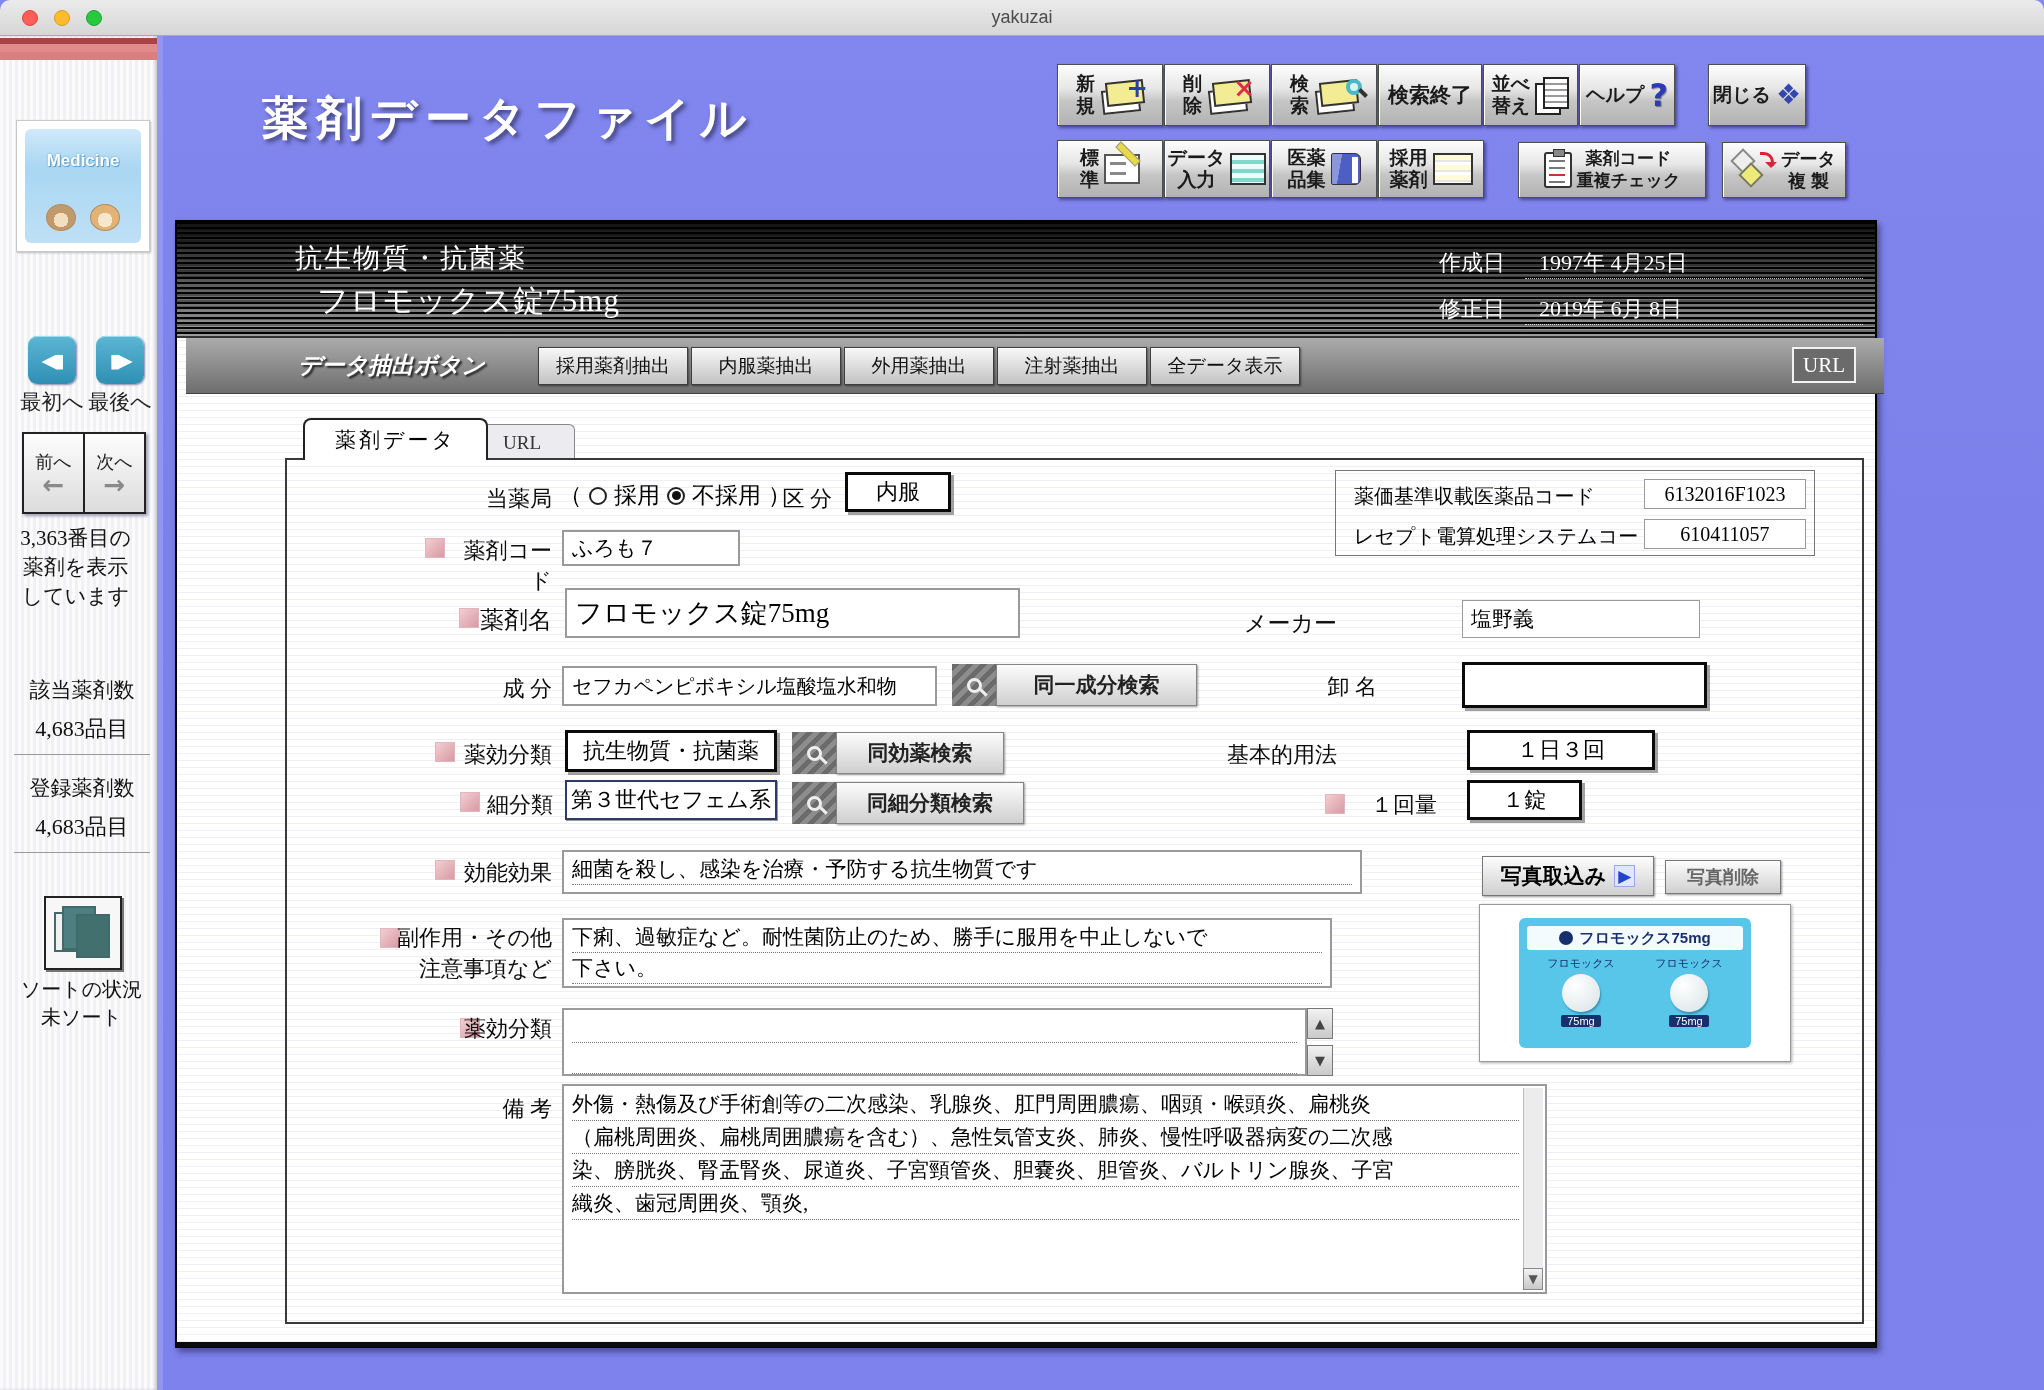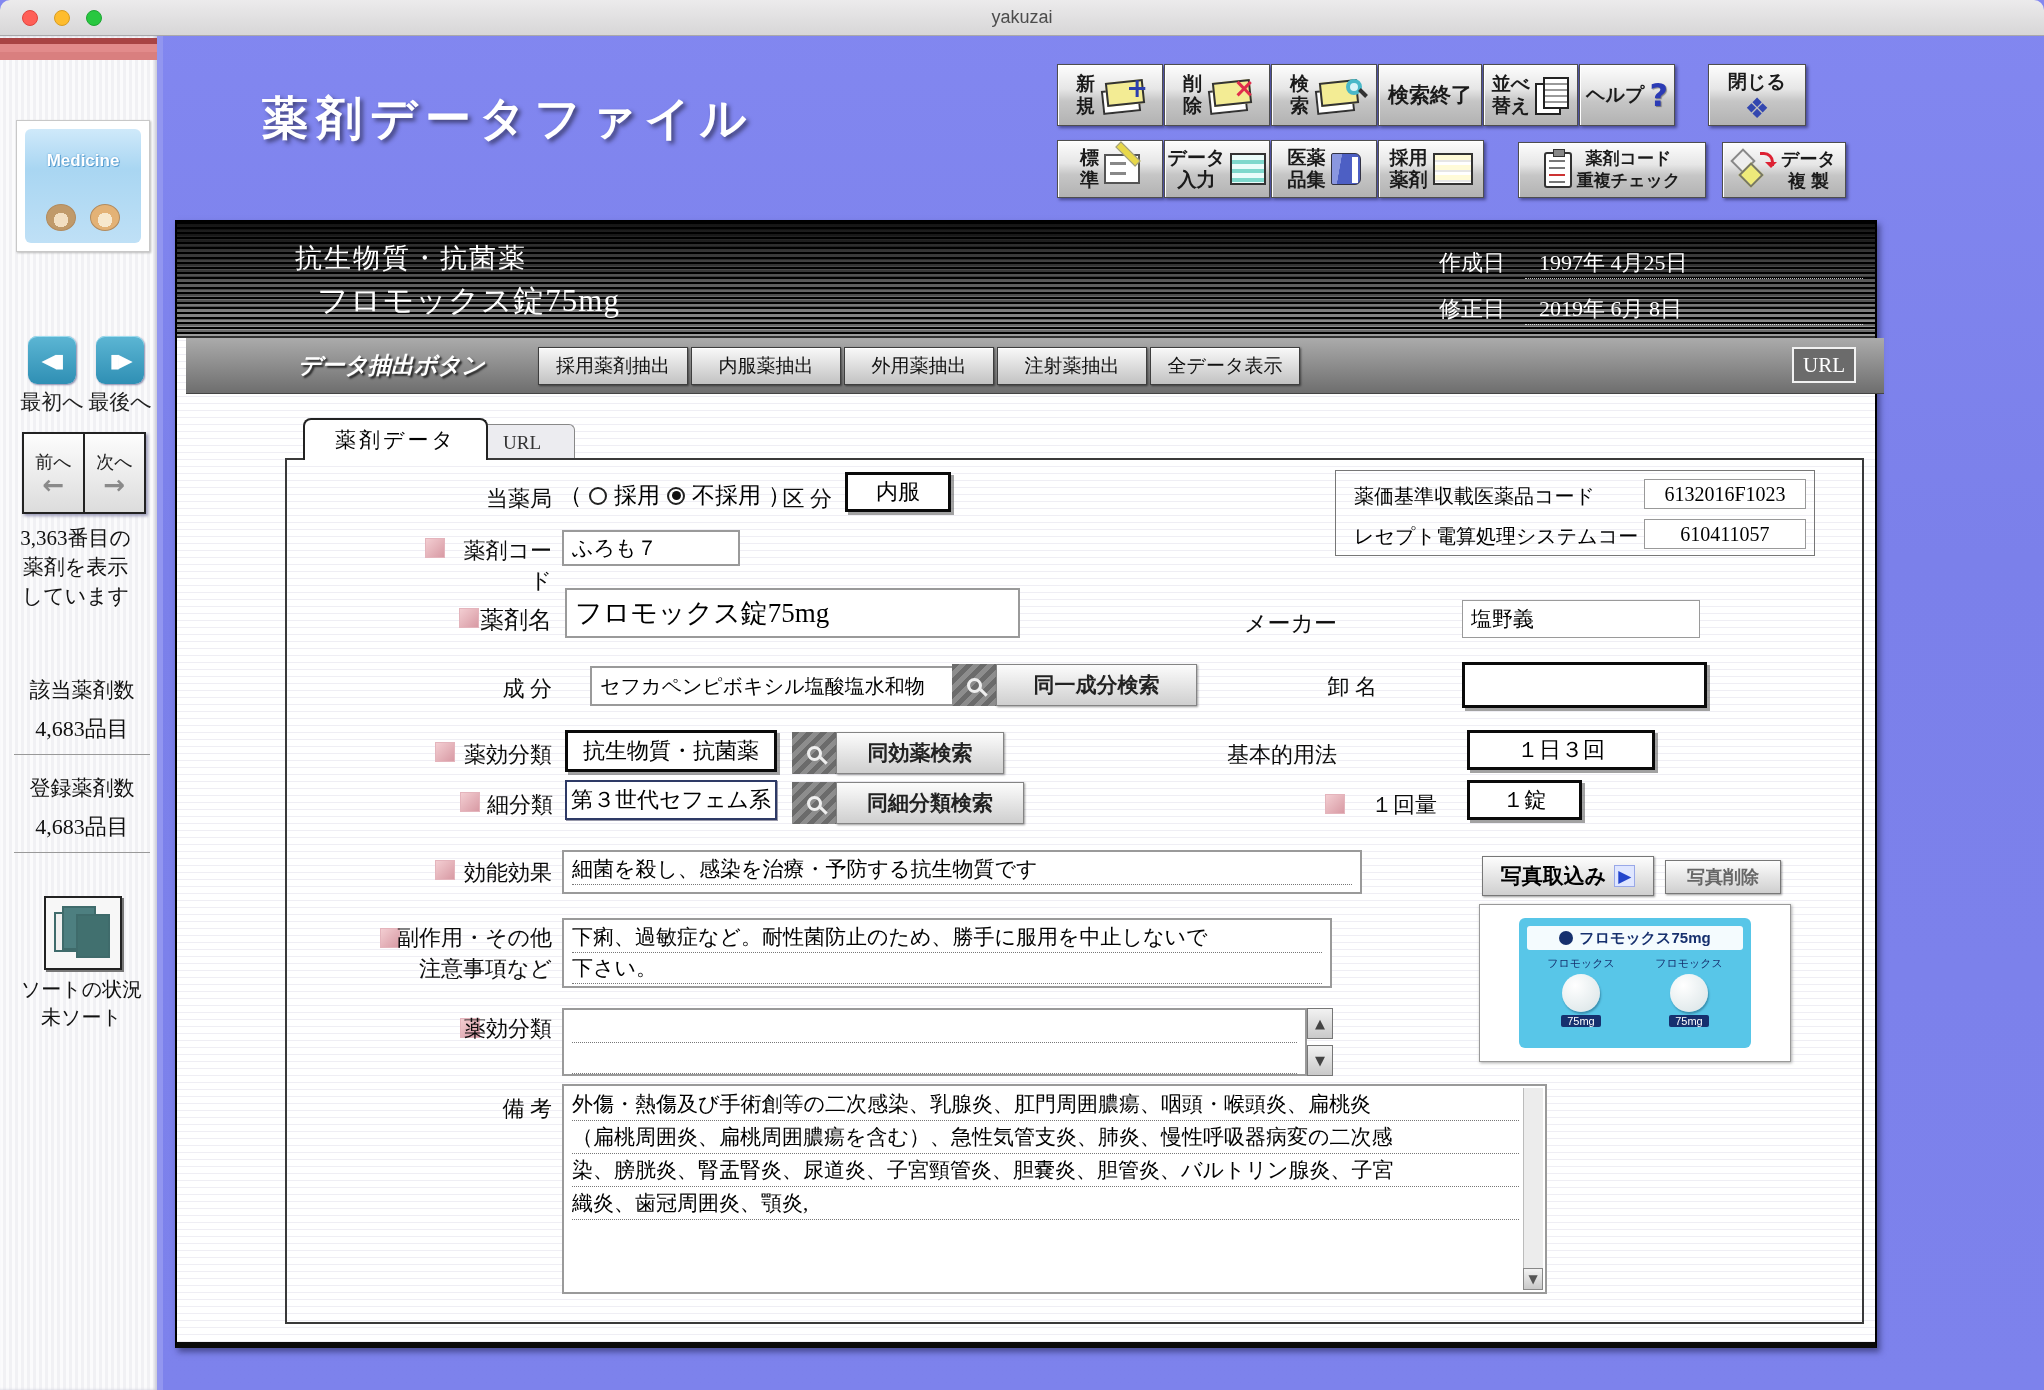--- a/index.html
+++ b/index.html
@@ -303,21 +303,21 @@
   </div>
   <div class="tbtn" style="left:1483px; top:64px; width:95px; height:62px;">
     <span class="lab">並べ
 替え</span>
     <span class="pages2"></span>
   </div>
   <div class="tbtn" style="left:1579px; top:64px; width:96px; height:62px;">
     <span class="lab">ヘルプ</span>
     <span class="q-ic">?</span>
   </div>
-  <div class="tbtn" style="left:1708px; top:64px; width:98px; height:62px;flex-direction:column;">
+  <div class="tbtn" style="left:1708px; top:64px; width:98px; height:62px;">
     <span class="lab">閉じる</span>
     <span class="close-ic">❖</span>
   </div>
 
   <div class="tbtn" style="left:1057px; top:140px; width:106px; height:58px;">
     <span class="lab">標
 準</span>
     <span class="form-pencil"></span>
   </div>
   <div class="tbtn" style="left:1164px; top:140px; width:106px; height:58px;">
@@ -397,21 +397,21 @@
     <span class="lbl" style="left:275px; top:314px; width:100px;">薬剤コード</span>
     <div class="field" style="left:385px; top:308px; width:178px; height:36px;">ふろも７</div>
 
     <span class="pinksq" style="left:282px; top:386px;"></span>
     <span class="lbl" style="left:292px; top:382px; width:83px; font-size:24px;">薬剤名</span>
     <div class="field" style="left:388px; top:366px; width:455px; height:50px; font-size:27px;">フロモックス錠75mg</div>
     <span class="lbl" style="left:1042px; top:386px; width:118px; font-size:23px;">メーカー</span>
     <div class="field" style="left:1285px; top:378px; width:238px; height:38px; border-width:1px;">塩野義</div>
 
     <span class="lbl" style="left:280px; top:452px; width:95px;">成 分</span>
-    <div class="field" style="left:385px; top:444px; width:375px; height:40px; font-size:20px;margin-left:28px;">セフカペンピボキシル塩酸塩水和物</div>
+    <div class="field" style="left:385px; top:444px; width:375px; height:40px; font-size:20px;">セフカペンピボキシル塩酸塩水和物</div>
     <div class="searchbtn" style="left:775px; top:442px; width:245px;">
       <span class="zone">
           <span class="ring"></span>
         </span>
       <span class="fc">同一成分検索</span>
     </div>
     <span class="lbl" style="left:1105px; top:450px; width:95px;">卸 名</span>
     <div class="boldbox" style="left:1285px; top:440px; width:245px; height:46px;"></div>
 
     <span class="pinksq" style="left:258px; top:520px;"></span>

